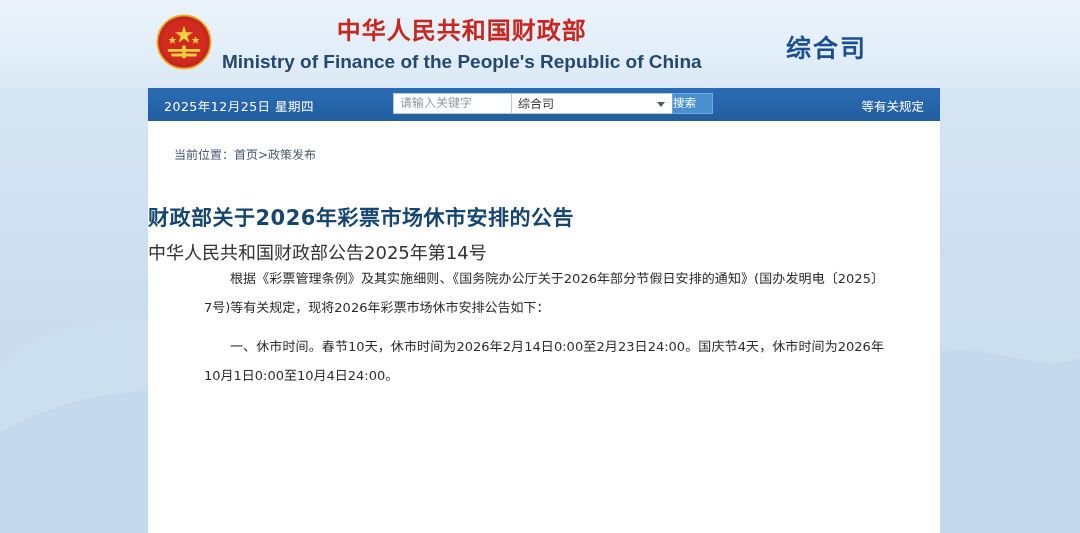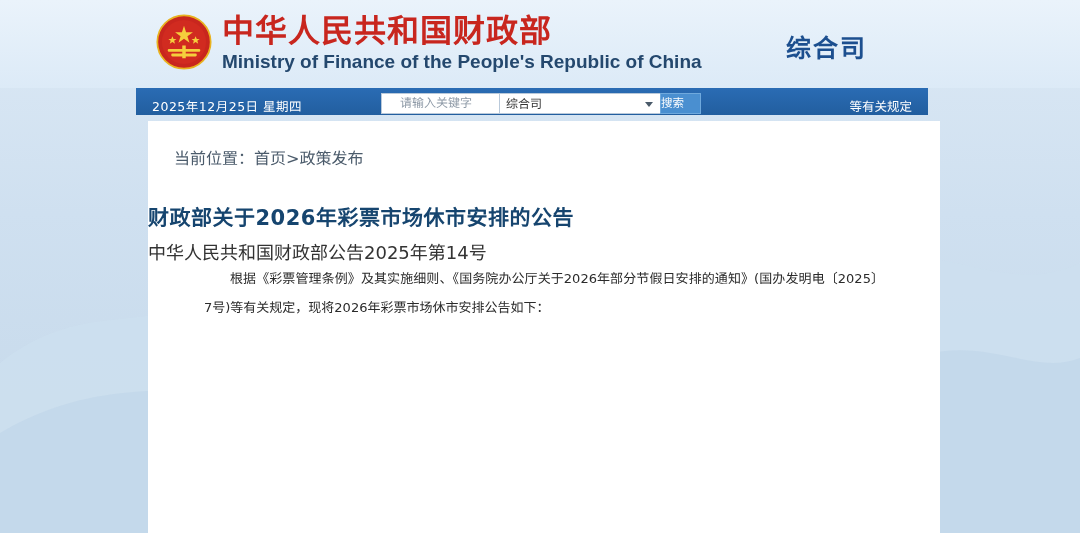--- a/index.html
+++ b/index.html
@@ -50,26 +50,27 @@
     top: 13px;
     width: 58px;
     height: 58px;
   }
   .title-block {
     position: absolute;
     left: 222px;
     top: 10px;
   }
   .site-title-cn {
-    font-size: 32px;
+    font-size: 24px;
     font-weight: bold;
     color: #c8261e;
     letter-spacing: 1px;
     line-height: 42px;
     font-family: "DejaVu Sans", "Liberation Sans", sans-serif;
+    text-align: center;
   }
   .site-title-en {
     font-size: 19px;
     font-weight: bold;
     color: #24486e;
     line-height: 18px;
     margin-top: 1px;
     font-family: "Liberation Sans", sans-serif;
   }
   .dept-name {
@@ -79,24 +80,24 @@
     font-size: 25px;
     font-weight: bold;
     color: #1c4f8f;
     letter-spacing: 2px;
     font-family: "DejaVu Sans", "Liberation Sans", sans-serif;
   }
 
   
   .navbar {
     position: absolute;
-    left: 136px;
+    left: 148px;
     top: 88px;
     width: 792px;
-    height: 27px;
+    height: 33px;
     background: linear-gradient(180deg, #2a6cb4 0%, #225e9f 100%);
     color: #fff;
   }
   .nav-date {
     position: absolute;
     left: 16px;
     top: 8px;
     font-size: 12.5px;
     color: #ffffff;
     font-family: "DejaVu Sans", "Liberation Sans", sans-serif;
@@ -105,21 +106,21 @@
   .search-input {
     position: absolute;
     left: 245px;
     top: 5px;
     width: 146px;
     height: 21px;
     background: #ffffff;
     border: 1px solid #b9c9da;
     color: #8d99a6;
     font-size: 12px;
-    padding: 0 18px;
+    padding: 0 6px;
     box-sizing: border-box;
     line-height: 21px;
     font-family: "DejaVu Sans", "Liberation Sans", sans-serif;
   }
   .search-input::placeholder { color: #8d99a6; }
   .search-select {
     position: absolute;
     left: 363px;
     top: 5px;
     width: 162px;
@@ -176,21 +177,21 @@
     top: 121px;
     width: 792px;
     height: 412px;
     background: #ffffff;
     box-sizing: border-box;
   }
   .breadcrumb {
     position: absolute;
     left: 26px;
     top: 24px;
-    font-size: 16px;
+    font-size: 12px;
     color: #4b5b6b;
     font-family: "DejaVu Sans", "Liberation Sans", sans-serif;
   }
   .doc-title {
     position: absolute;
     left: 0;
     right: 0;
     top: 80px;
     text-align: left;
     font-size: 21px;
@@ -286,18 +287,19 @@
 
   <div class="content">
 
     <div class="breadcrumb">当前位置：首页&gt;政策发布</div>
 
     <div class="doc-title">财政部关于2026年彩票市场休市安排的公告</div>
     <div class="doc-subtitle">中华人民共和国财政部公告2025年第14号</div>
 
     <div class="doc-body">
       <p>根据《彩票管理条例》及其实施细则、《国务院办公厅关于2026年部分节假日安排的通知》(国办发明电〔2025〕7号)等有关规定，现将2026年彩票市场休市安排公告如下：</p>
+      <p>一、休市时间。春节10天，休市时间为2026年2月14日0:00至2月23日24:00。国庆节4天，休市时间为2026年10月1日0:00至10月4日24:00。</p>
 
     </div>
   </div>
 
   <div class="scroll-hint"></div>
 </div>
 
 </body></html>

